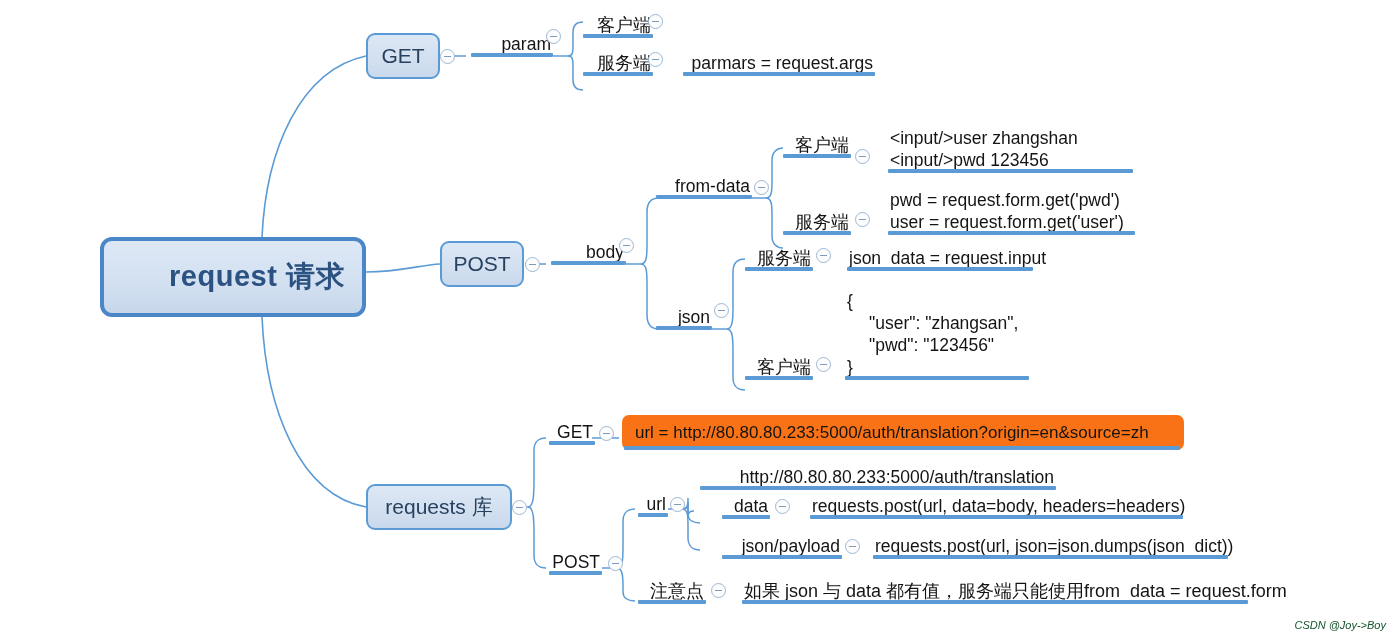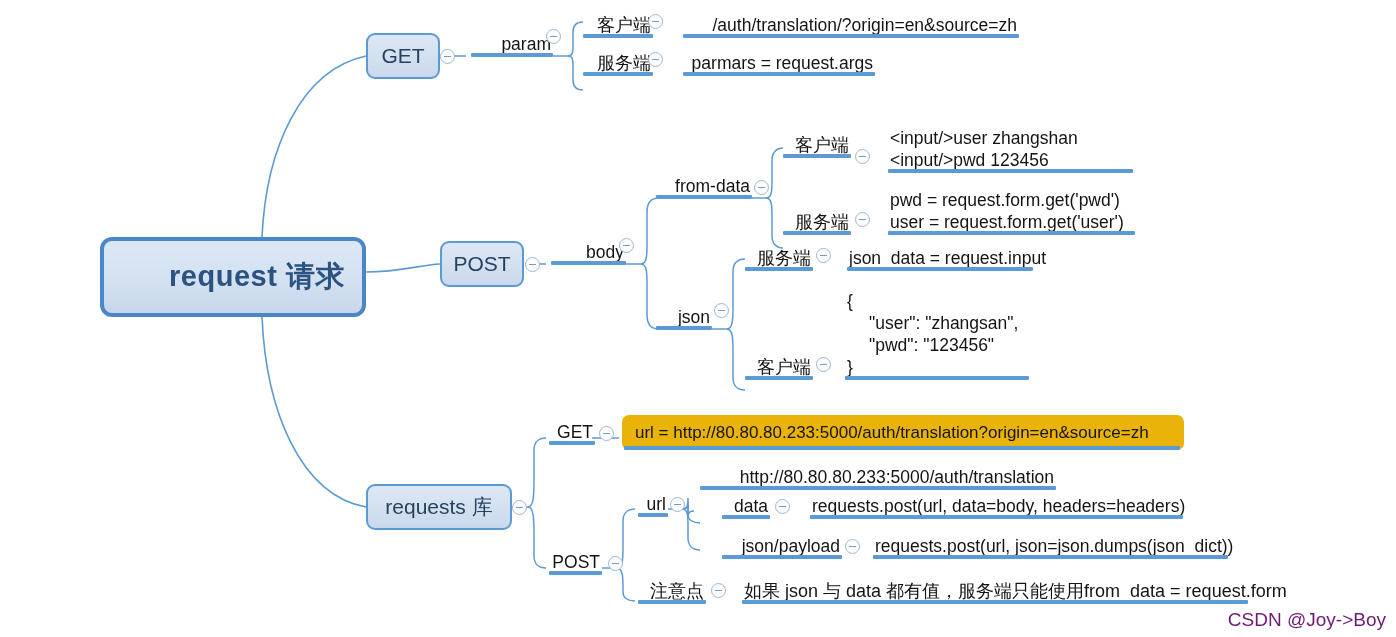--- a/index.html
+++ b/index.html
@@ -53,21 +53,21 @@
     position:absolute;left:0;bottom:0;height:4px;
     background:#5b9bd5;border-radius:1px;
   }
   .tnode .txt{display:block;text-align:right;}
   .tnode.cn{font-size:18px;}
 
   
   .hlbox{
     position:absolute;
     box-sizing:border-box;
-    background:#eab308;
+    background:#f97316;
     border-radius:7px;
     color:#141414;
     font-size:17px;
     display:flex;align-items:center;
     padding-left:13px;
     white-space:nowrap;
   }
   .hlbox .bar{position:absolute;left:2px;bottom:0;height:4px;background:#5b9bd5;border-radius:1px;}
 
   
@@ -83,23 +83,24 @@
     content:"";position:absolute;left:3px;top:6px;
     width:7px;height:1px;background:#7d9cbd;
   }
 
   
   .mline{line-height:22px;}
   .mline .l{display:block;}
 
   .watermark{
     position:absolute;right:10px;bottom:6px;
-    color:#701a75;font-size:19px;
+    color:#14532d;font-size:11px;
     font-family:"Liberation Sans","DejaVu Sans",sans-serif;
     white-space:nowrap;
+    font-style:italic;
   }
 </style>
 </head>
 <body>
 
 <div id="canvas">
 
   <svg id="svg-layer" viewBox="0 0 1396 637" xmlns="http://www.w3.org/2000/svg">
     <g fill="none" stroke="#5b9bd5" stroke-width="1.6">
 
@@ -168,24 +169,20 @@
     <span class="txt">param</span>
     <span class="bar" style="width:82px;"></span>
   </div>
   <div class="toggle" style="left:546px;top:29px;"></div>
 
   <div class="tnode cn" style="left:583px;top:6px;width:70px;height:32px;">
     <span class="txt">客户端</span>
     <span class="bar" style="width:70px;"></span>
   </div>
   <div class="toggle" style="left:648px;top:14px;"></div>
-  <div class="tnode" style="left:683px;top:6px;width:336px;height:32px;">
-    <span class="txt">/auth/translation/?origin=en&amp;source=zh</span>
-    <span class="bar" style="width:336px;"></span>
-  </div>
 
   <div class="tnode cn" style="left:583px;top:44px;width:70px;height:32px;">
     <span class="txt">服务端</span>
     <span class="bar" style="width:70px;"></span>
   </div>
   <div class="toggle" style="left:648px;top:52px;"></div>
   <div class="tnode" style="left:683px;top:44px;width:192px;height:32px;">
     <span class="txt">parmars = request.args</span>
     <span class="bar" style="width:192px;"></span>
   </div>

